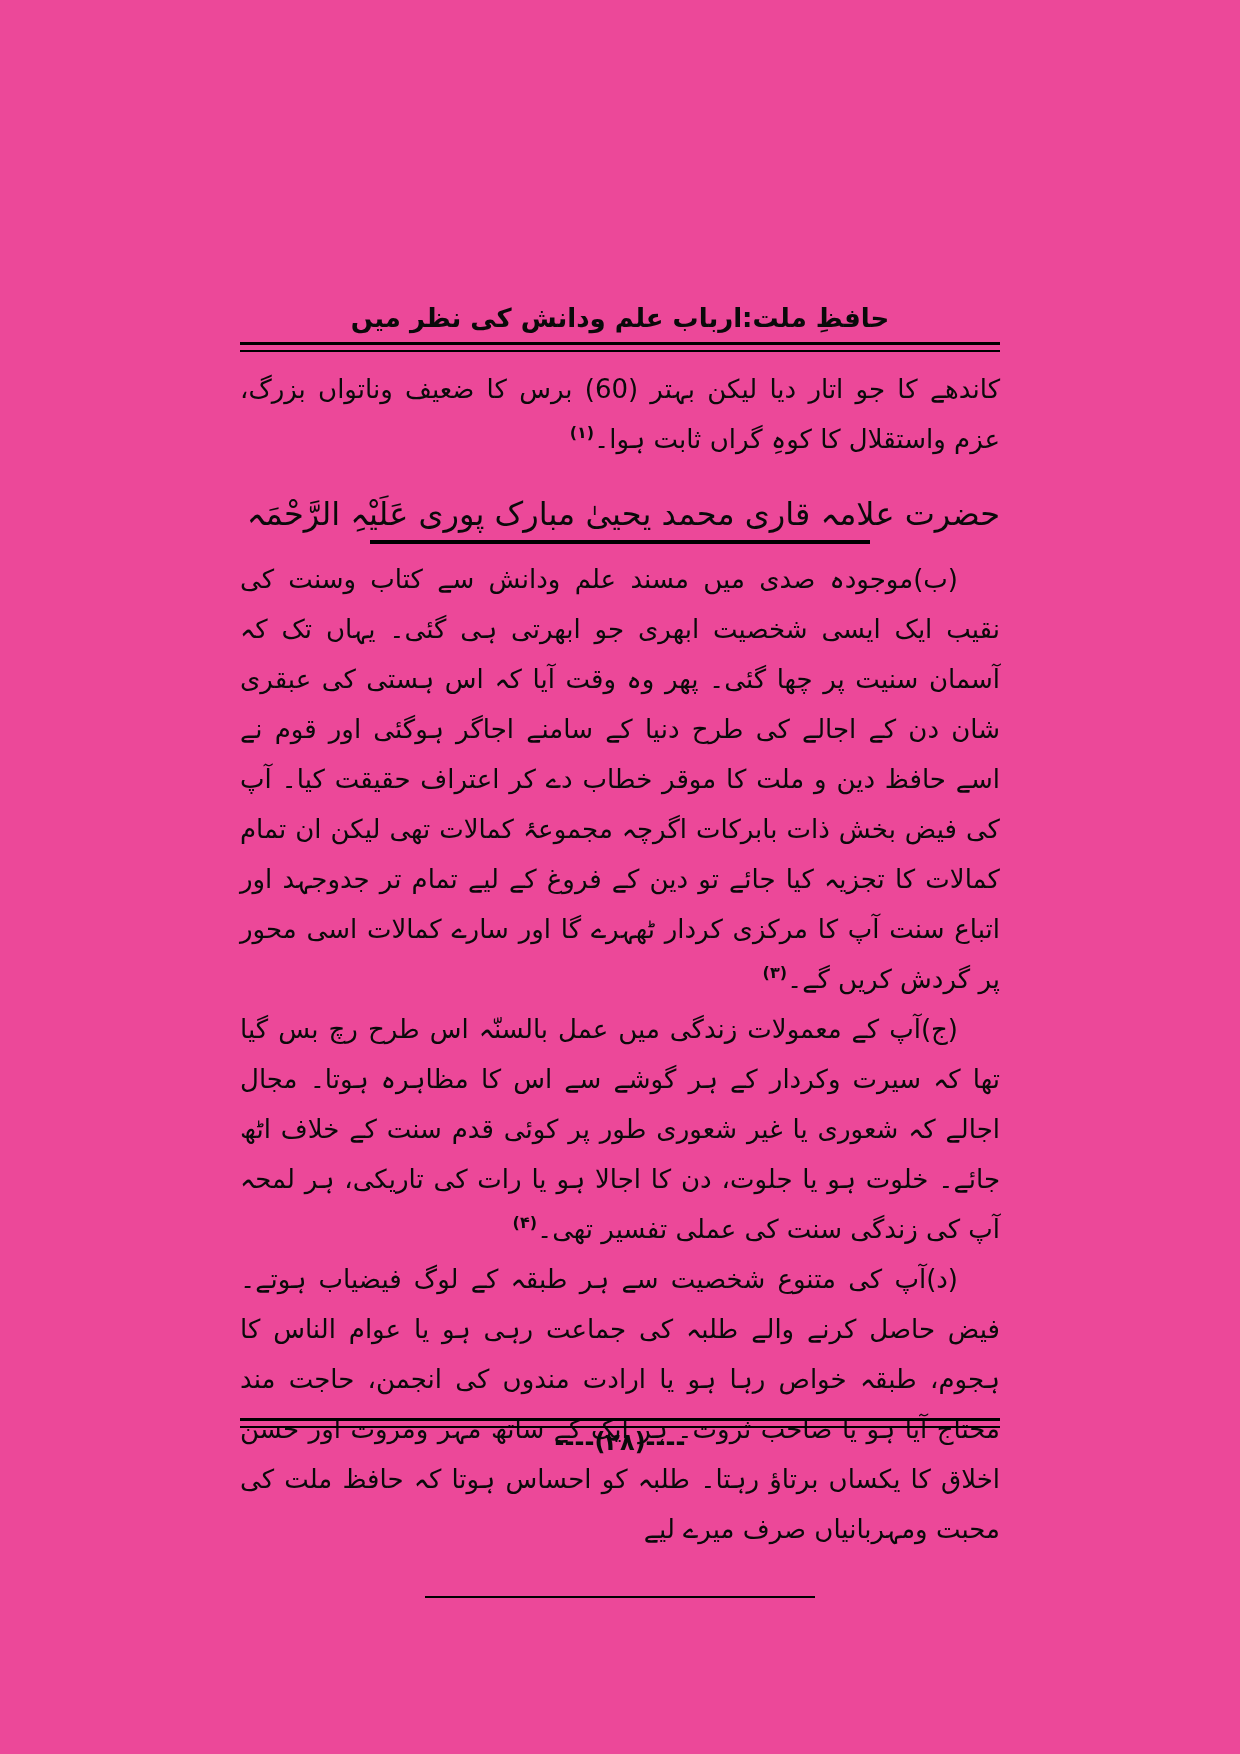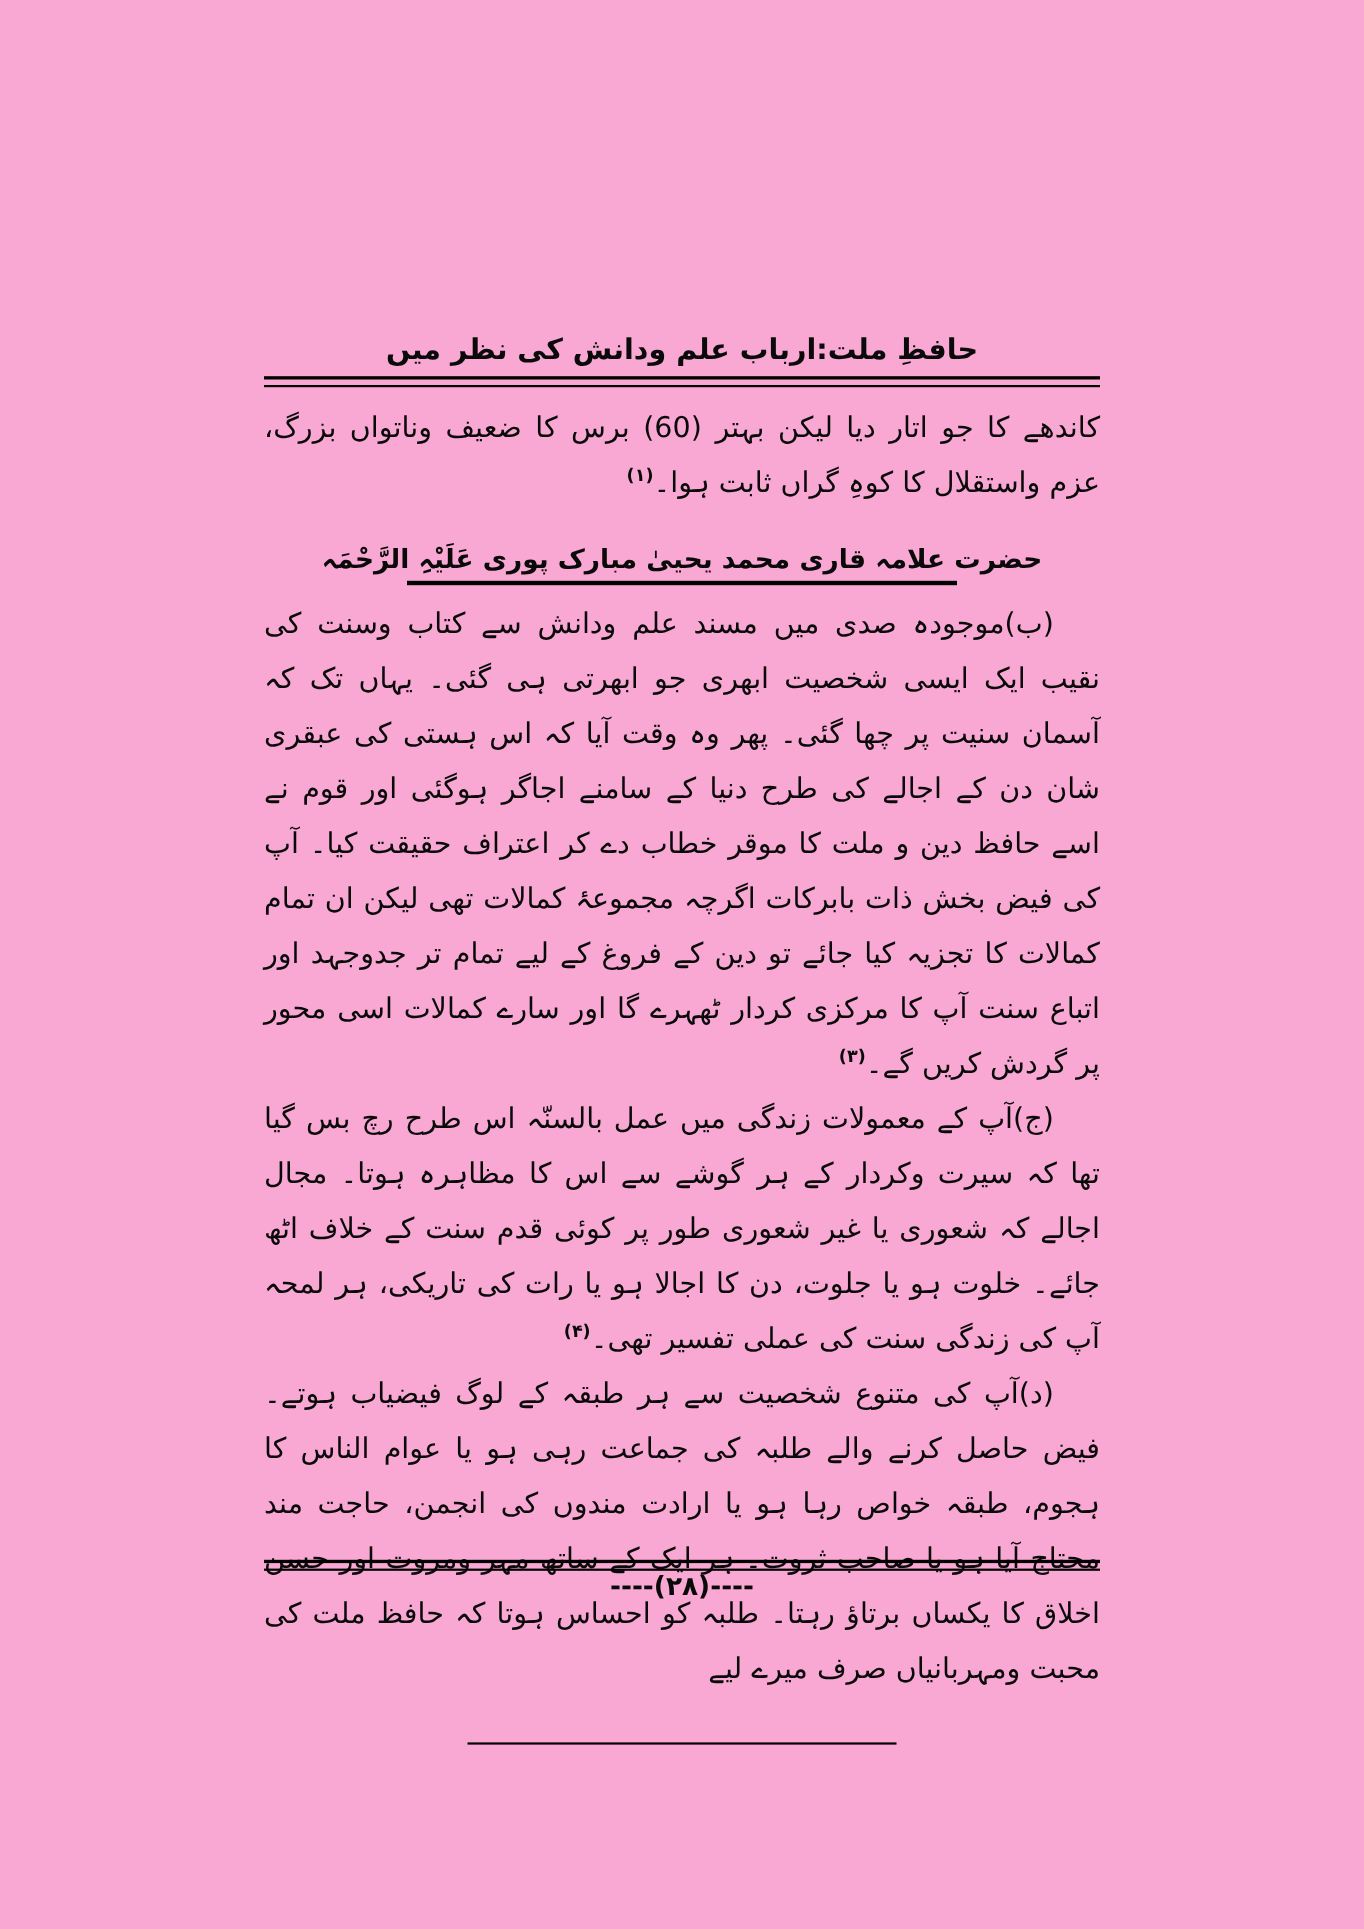--- a/index.html
+++ b/index.html
@@ -1,19 +1,19 @@
 <!DOCTYPE html>
 <html lang="ur"><head>
 <meta charset="utf-8">
 <style>
   html,body{margin:0;padding:0;background:#e8e8e8;}
   .page{
     position:relative;
     width:1240px;height:1754px;
-    background:#f9a8d4;
+    background:#ec4899;
     margin:0 auto;
     overflow:hidden;
     color:#0a0a0a;
     font-family:"DejaVu Sans", sans-serif;
   }
   .column{
     position:absolute;
     left:240px;top:0;
     width:760px;height:1754px;
     direction:rtl;
@@ -32,23 +32,22 @@
     height:5px;
   }
   .body-text{
     font-size:26px;
     line-height:50px;
     text-align:justify;
   }
   .intro{margin-top:12px;}
   .section-heading{
     margin-top:14px;
-    text-align:center;
-    font-size:24px;
-    font-weight:bold;
+    font-size:32px;
+    font-weight:normal;
     line-height:1.5;
   }
   .heading-underline{
     width:500px;
     height:4px;
     background:#000;
     margin:2px auto 10px auto;
   }
   .para{margin:0;text-indent:42px;}
   .fn-ref{

